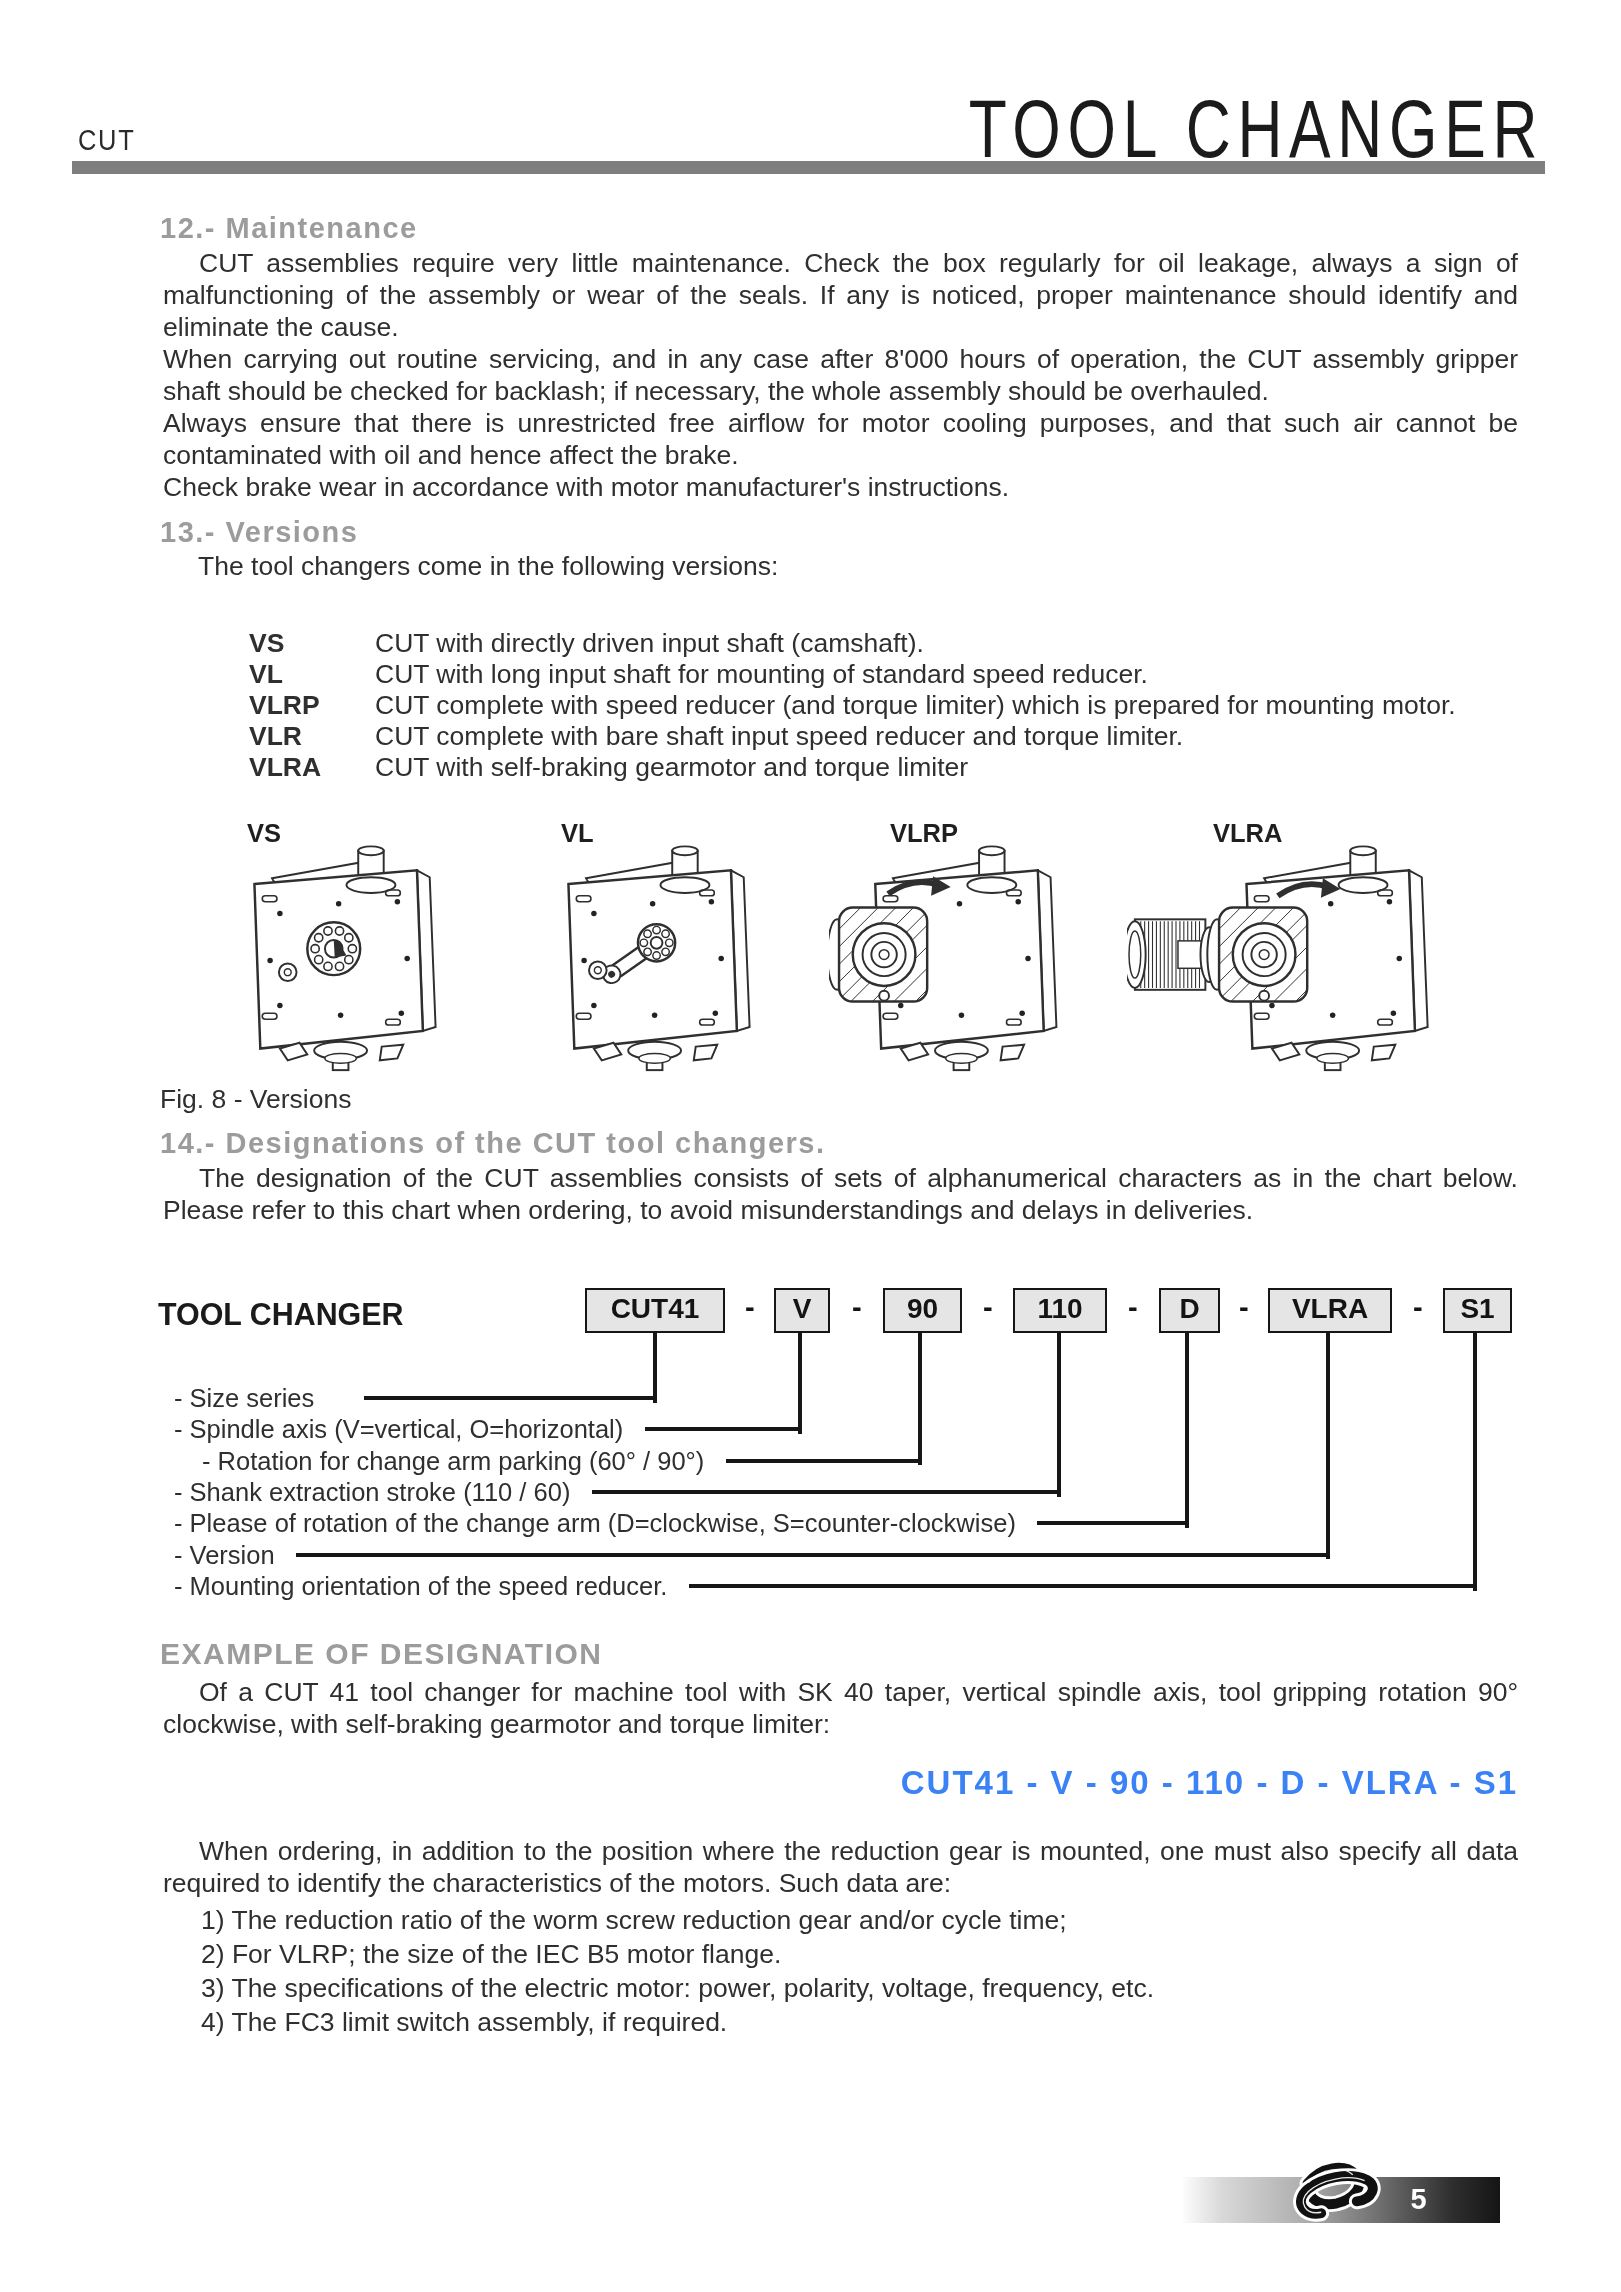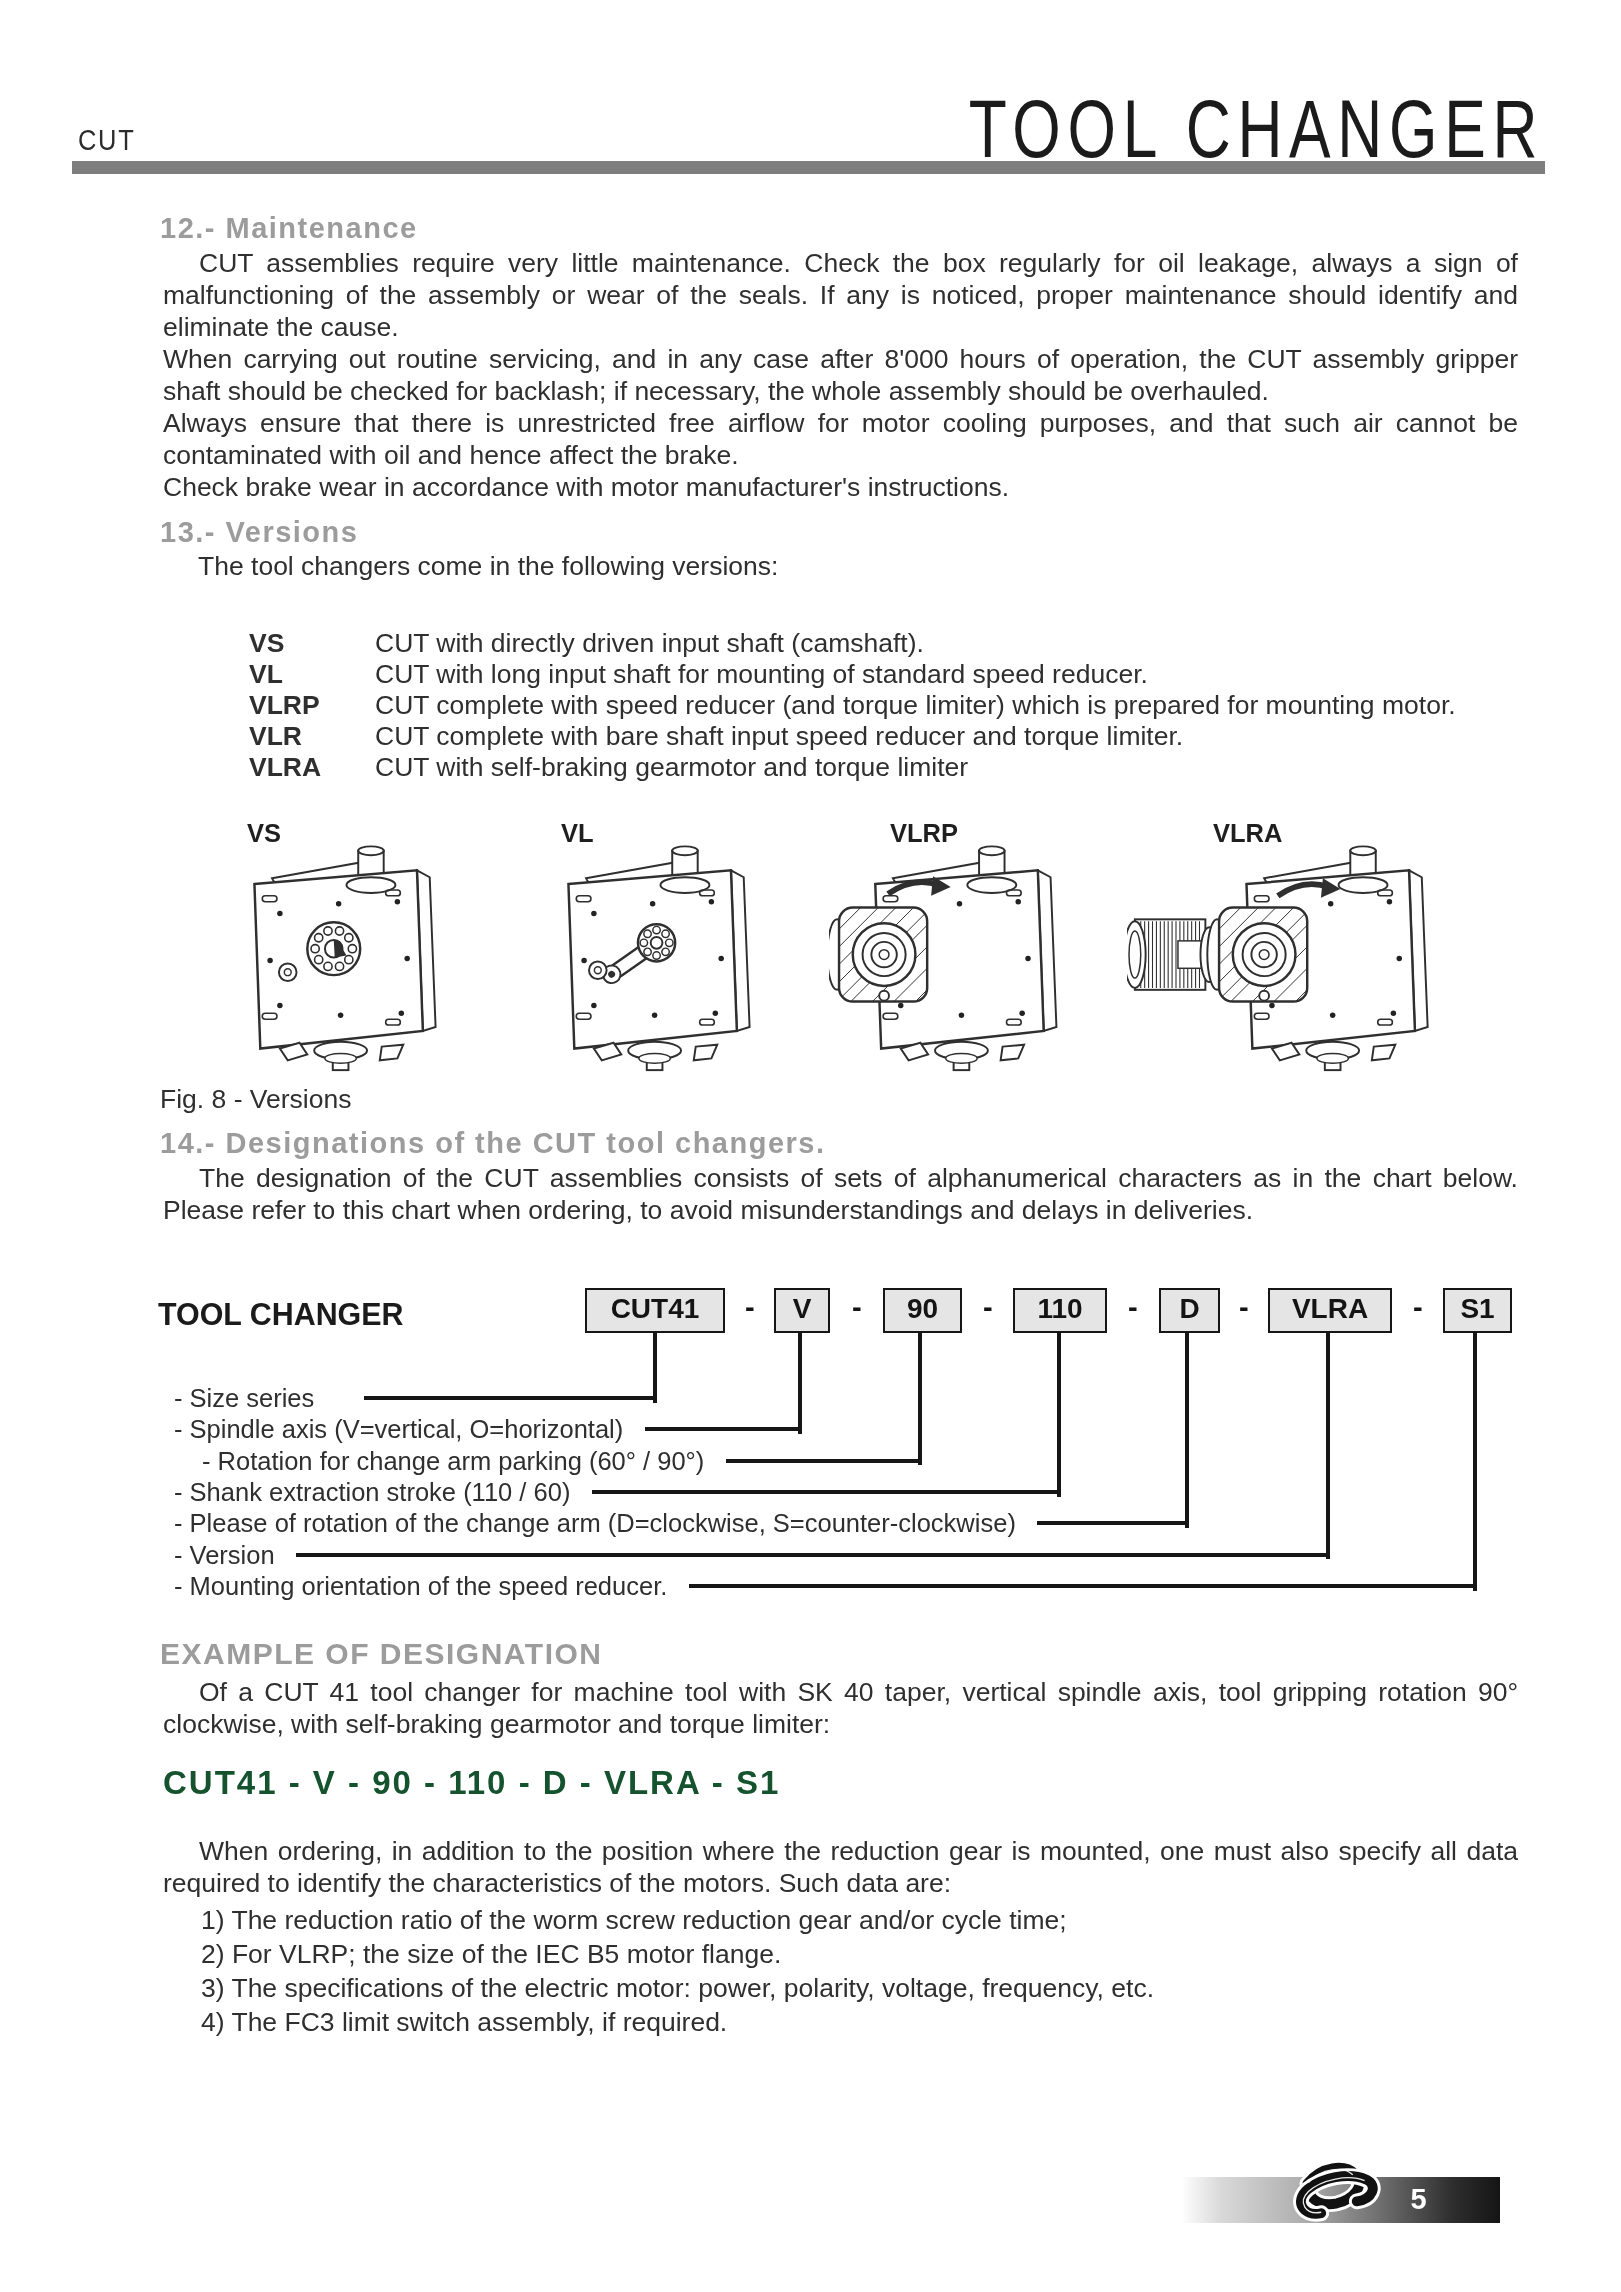--- a/index.html
+++ b/index.html
@@ -45,22 +45,22 @@
     top:1288px; height:45px; border:2.9px solid #161616; background:#e5e5e5;
     font-weight:bold; font-size:28px; line-height:38px; text-align:center; color:#141414;
   }
   .boxsep { top:1291px; width:23.5px; text-align:center; font-weight:bold; font-size:29px; color:#141414; }
   .vline { position:absolute; width:3.9px; background:#161616; top:1333px; }
   .legend-row { position:absolute; display:flex; align-items:center; height:30px;
                 font-size:25.5px; white-space:nowrap; color:#2f2f2f; }
   .legend-line { flex:1; height:4.9px; background:#161616; margin-left:21.6px; }
 
   
-  .example-code { top:1764px; left:163px; width:1355px; text-align:left;
-                  font-size:33px; font-weight:bold; letter-spacing:2px; color:#14532d; white-space:nowrap; }
+  .example-code { top:1764px; left:163px; width:1355px; text-align:right;
+                  font-size:33px; font-weight:bold; letter-spacing:2px; color:#3b82f6; white-space:nowrap; }
   .list-item { font-size:26.5px; line-height:34px; white-space:nowrap; }
 
   
   .footer-bar { top:2177px; left:1183px; width:317px; height:46px;
     background:linear-gradient(90deg,#fdfdfd 0%,#d9d9d9 12%,#aeaeae 38%,#6f6f6f 62%,#2e2e2e 85%,#151515 100%); }
   .page-number { position:absolute; left:214px; top:5.9px; width:43px; text-align:center;
                  font-size:29px; font-weight:bold; color:#ffffff; }
   svg { display:block; }
 </style>
 </head>

